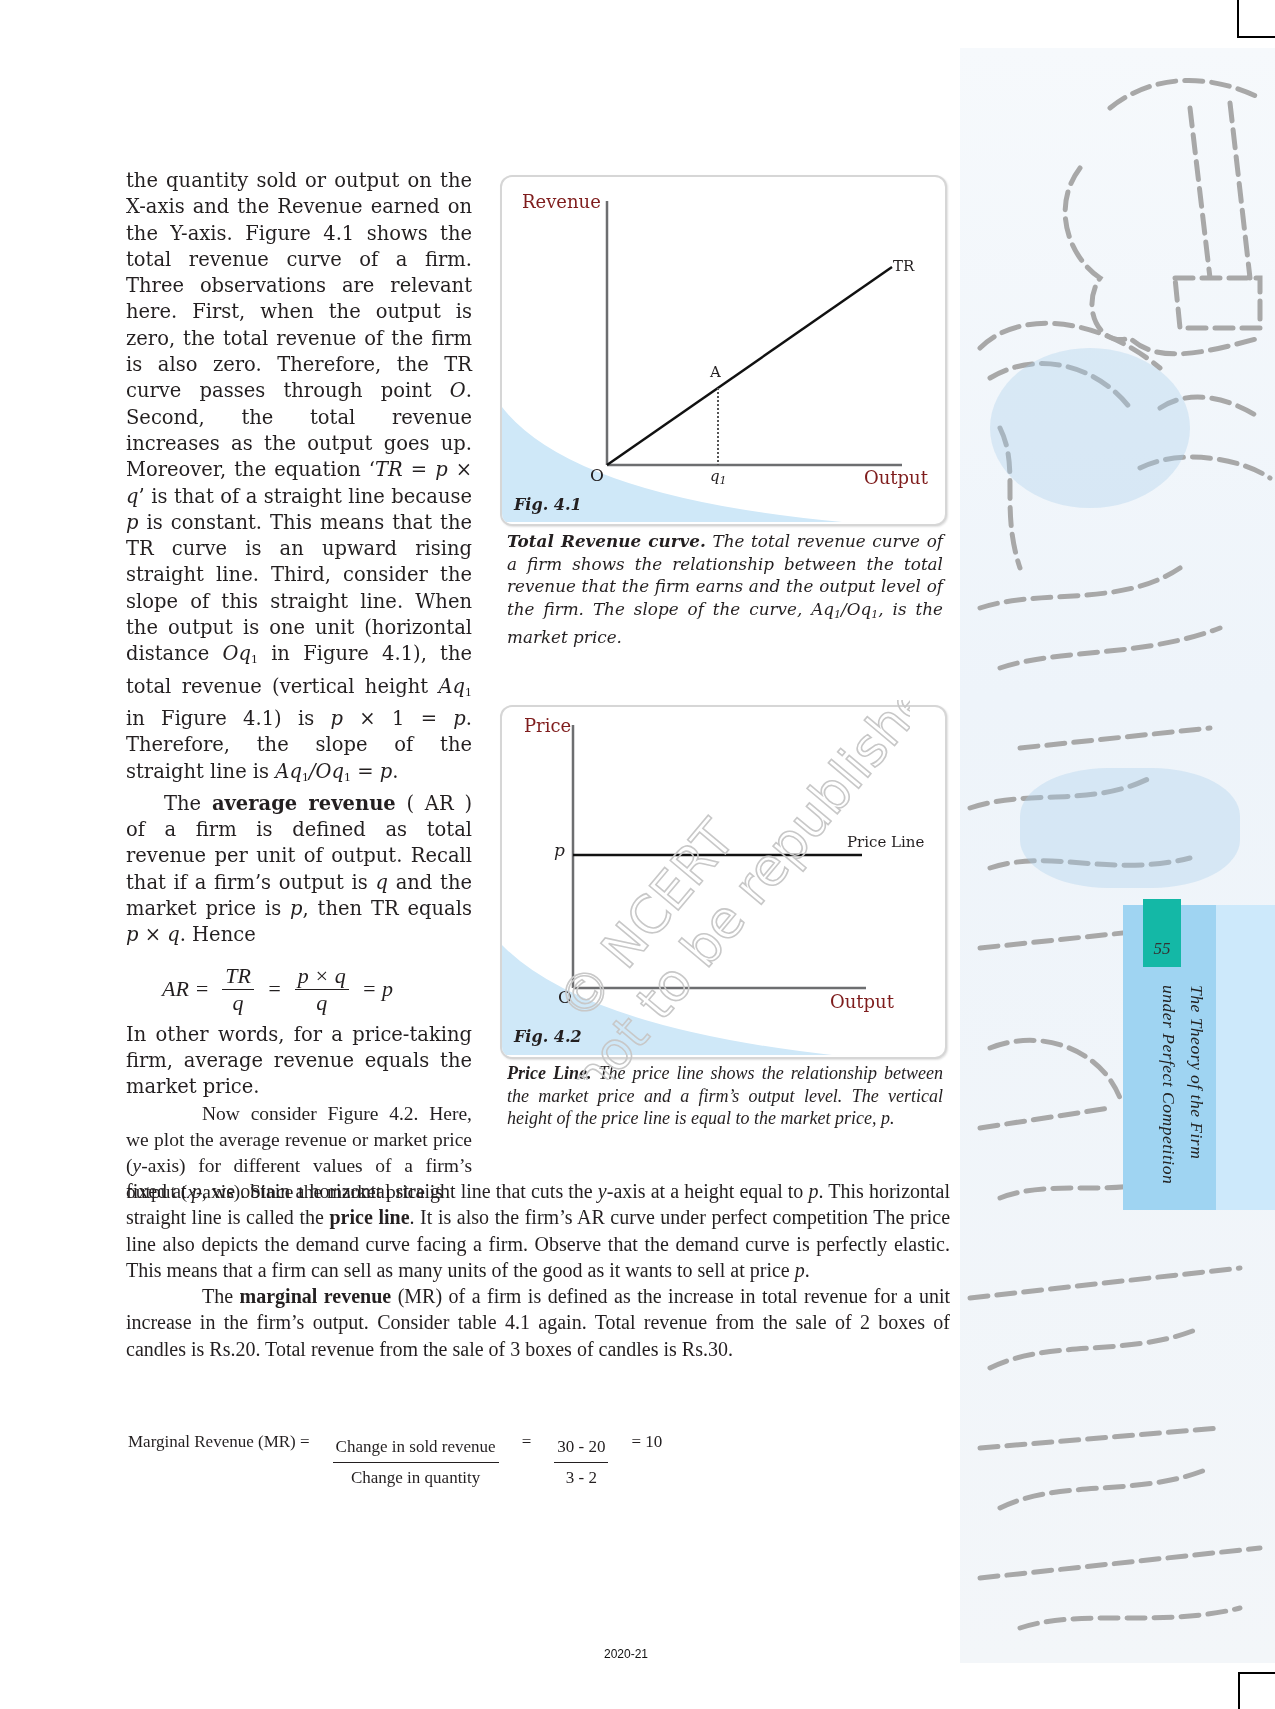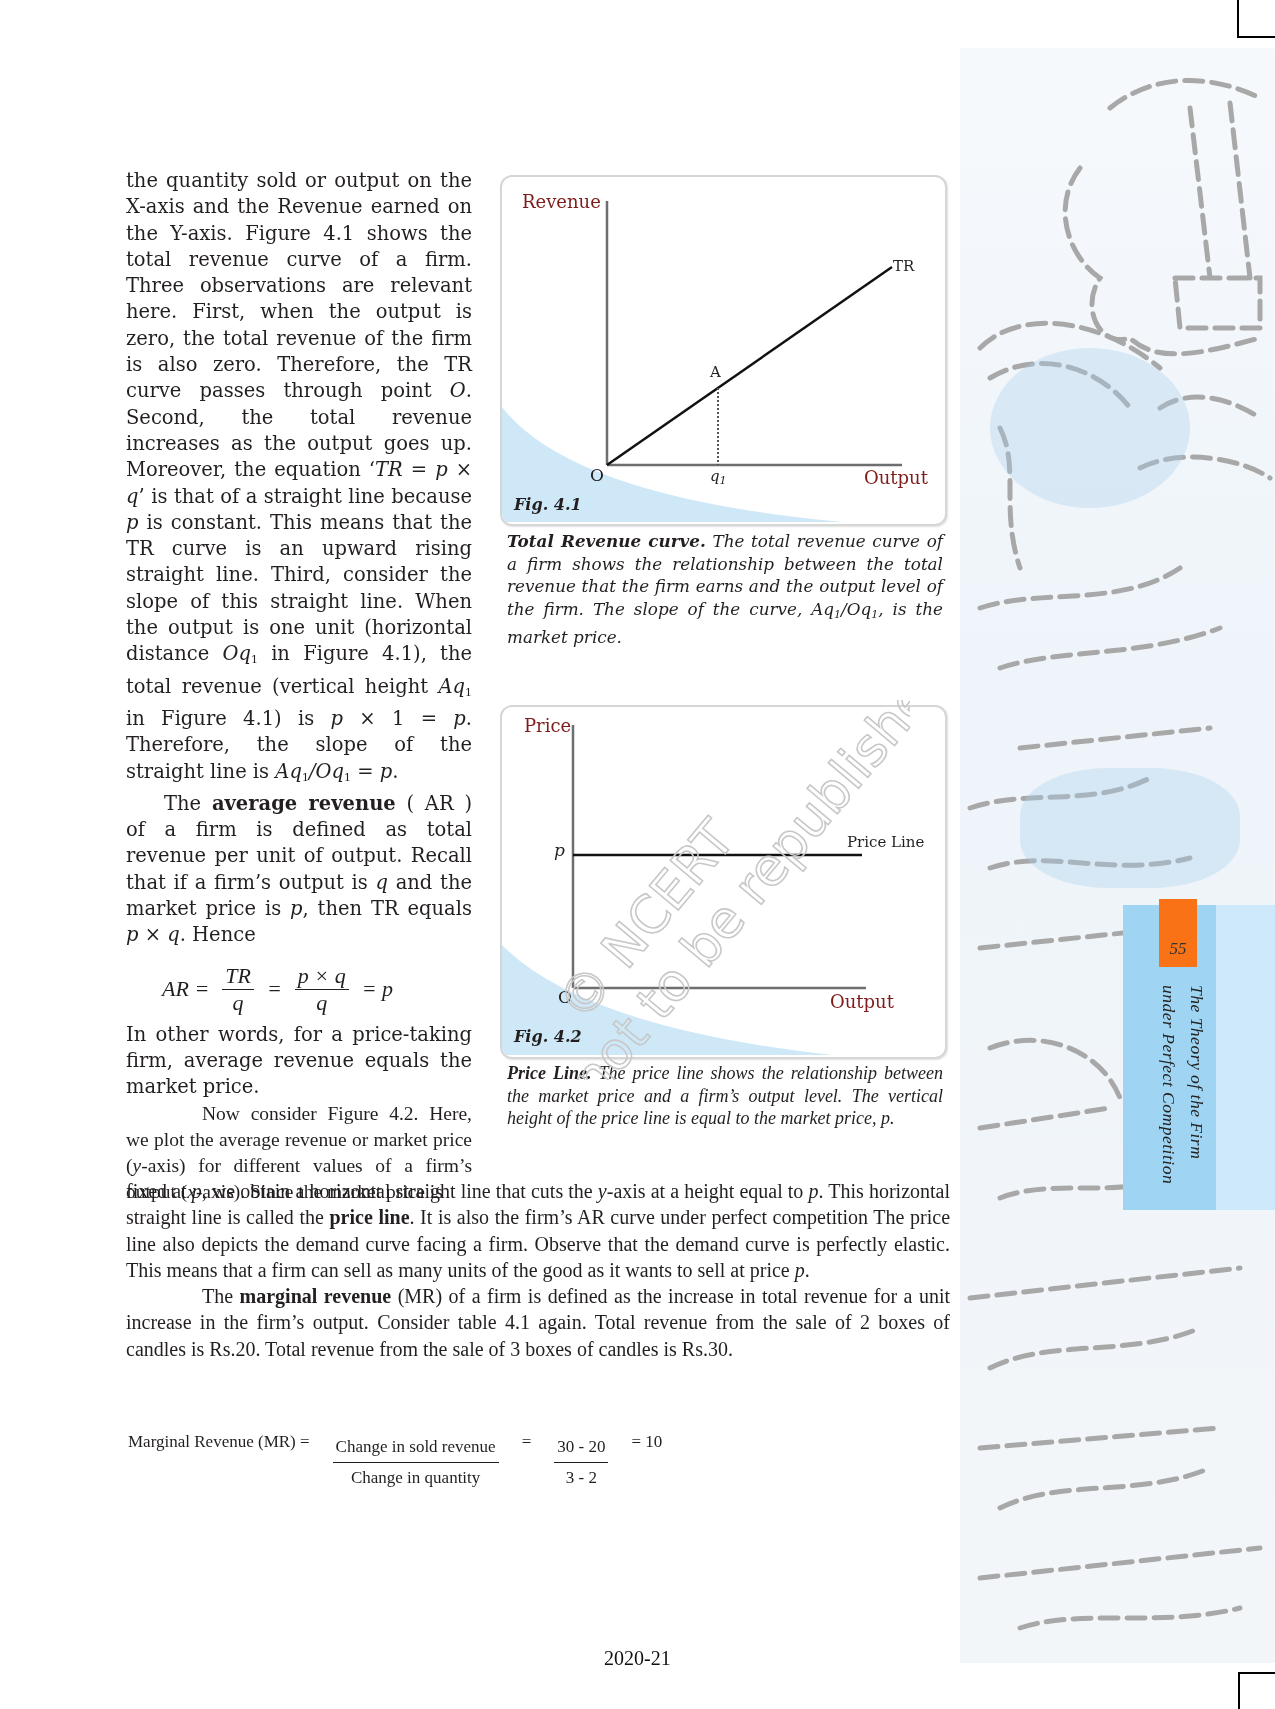--- a/index.html
+++ b/index.html
@@ -11,23 +11,23 @@
   .crop-br { left:1238px; top:1672px; width:37px; height:37px; border-width:2px 0 0 2px; }
 
   
   .illus { left:960px; top:48px; width:315px; height:1615px;
            background:linear-gradient(180deg,#f6f9fc 0%,#eef4fa 40%,#f3f6f9 100%); }
   .illus svg { position:absolute; left:0; top:0; }
 
   .sidetab { left:1123px; top:905px; width:152px; height:305px; }
   .sidetab .dark { position:absolute; left:0; top:0; width:93px; height:305px; background:#9fd4f2; }
   .sidetab .light { position:absolute; left:93px; top:0; width:59px; height:305px; background:#cde9fb; }
-  .pagenum { position:absolute; left:20px; top:-6px; width:38px; height:68px; background:#f97316;
+  .pagenum { position:absolute; left:20px; top:-6px; width:38px; height:68px; background:#14b8a6;
              font-style:italic; font-size:17px; text-align:center; line-height:100px; color:#333;
-             font-family:"Liberation Serif", serif;margin-left:16px; }
+             font-family:"Liberation Serif", serif; }
   .chapter { position:absolute; left:8px; top:80px; width:80px; height:220px;
              writing-mode:vertical-rl; font-style:italic; font-size:17.5px; line-height:28px;
              font-family:"Liberation Serif", serif; color:#222; letter-spacing:0.5px; }
 
   
   .col { left:126px; top:168px; width:346px; font-size:19.5px; line-height:26.3px; }
   .col p { margin:0; text-align:justify; text-align-last:left; }
   .full { left:126px; top:1178px; width:824px; font-size:20px; line-height:26.3px;
           font-family:"Liberation Serif", serif; }
   .full p { margin:0; text-align:justify; }
@@ -50,21 +50,21 @@
   .figlabel { position:absolute; left:12px; font-weight:bold; font-style:italic; font-size:16px; color:#231f20; }
   .axlabel { position:absolute; color:#7f1d1d; font-size:18px; font-family:"DejaVu Serif", serif; }
   .ptlabel { position:absolute; font-size:15px; color:#231f20; font-family:"DejaVu Serif", serif; }
 
   .caption { position:absolute; left:507px; width:436px; font-style:italic; font-size:16.8px;
              line-height:22.5px; text-align:justify; color:#231f20; }
   .caption b { font-style:italic; }
 
   .mr { left:128px; top:1432px; font-family:"Liberation Serif", serif; font-size:17px; display:flex; gap:23px; }
   .mr .frac .num, .mr .frac .den { line-height:30px; }
-  .footer { left:604px; top:1647px; font-family:Liberation Serif, serif; font-size:20px; color:#111; }
+  .footer { left:604px; top:1647px; font-family:Liberation Sans, sans-serif; font-size:12px; color:#111; }
 
   .watermark { left:480px; top:700px; width:430px; height:380px; pointer-events:none; }
 </style>
 </head>
 <body>
 
 <div class="crop crop-tr"></div>
 <div class="crop crop-br"></div>
 
 <div class="abs illus">

